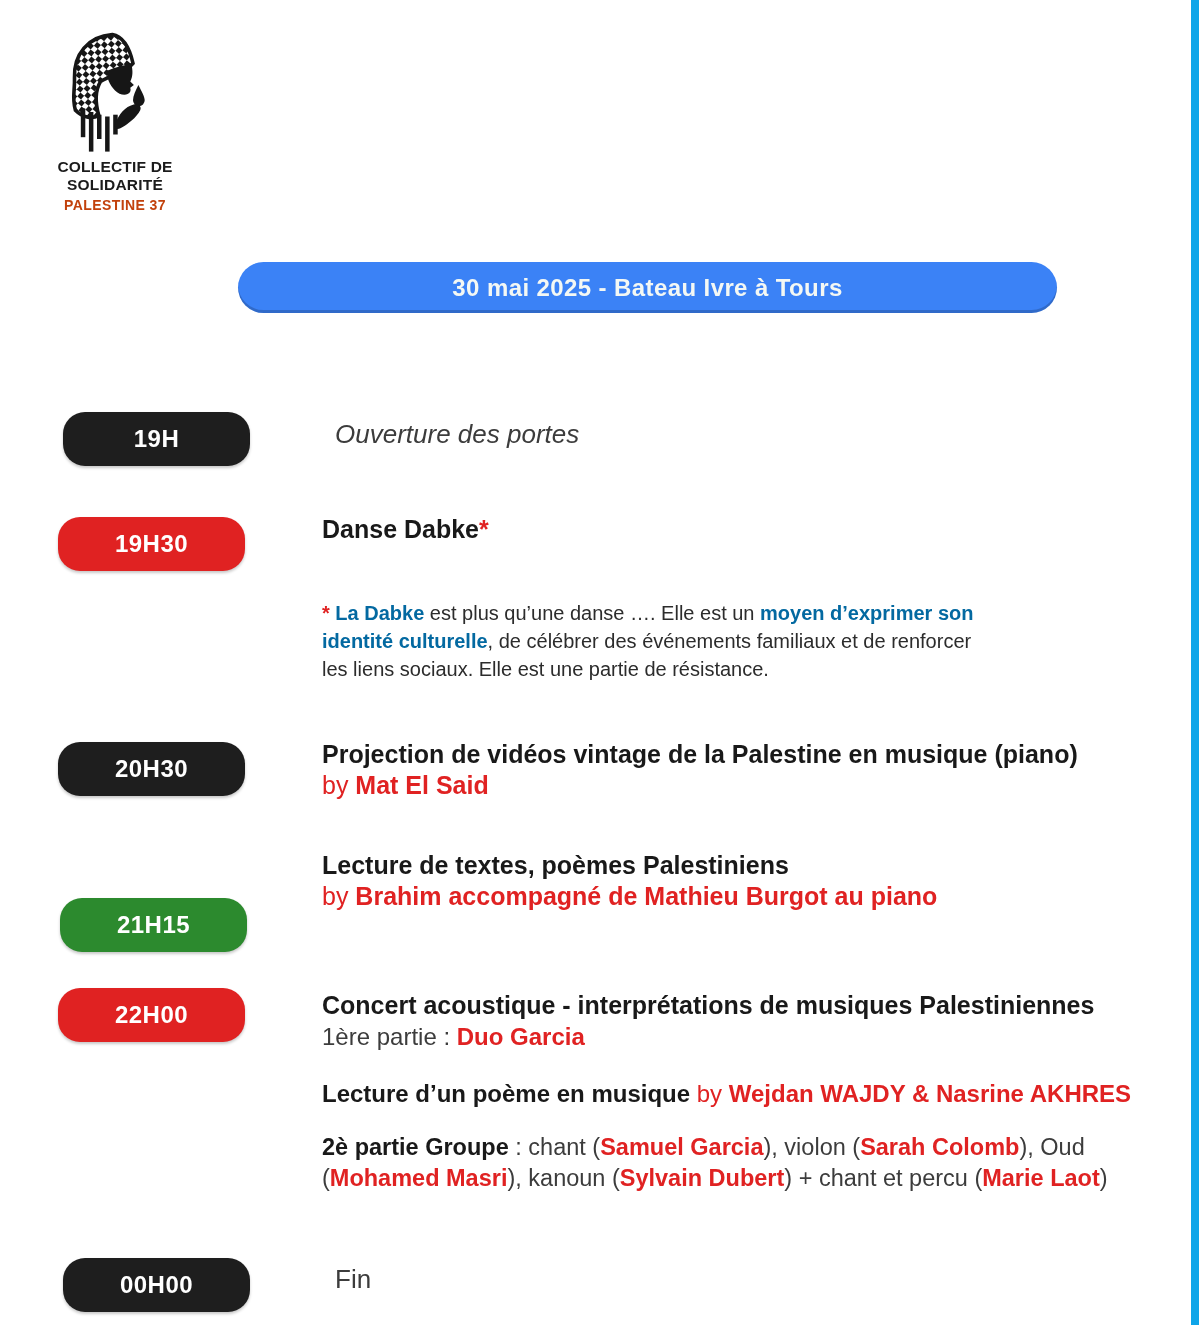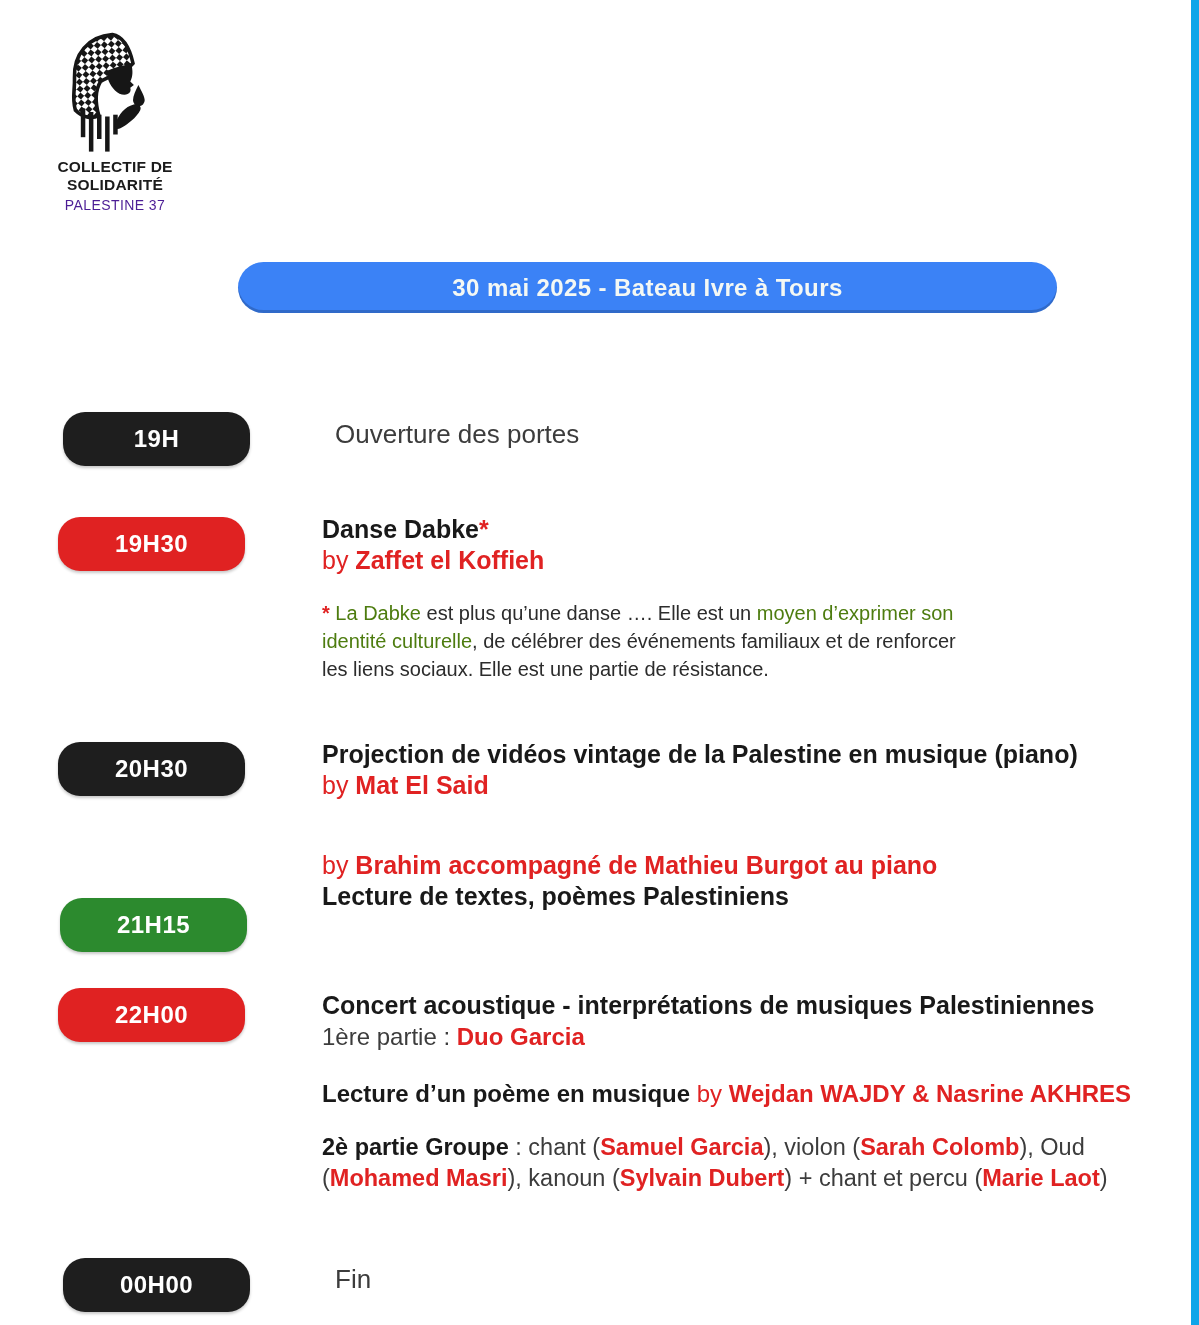--- a/index.html
+++ b/index.html
@@ -9,21 +9,21 @@
     background:#ffffff;
     font-family:"Liberation Sans", sans-serif;
     overflow:hidden;
     border-right:8px solid #0ea5e9;
     box-sizing:border-box;
   }
   
   .logo-block{position:absolute;left:15px;top:30px;width:200px;text-align:center;}
   .logo-art{display:block;margin:0 auto;}
   .org-line1{font-size:15.5px;font-weight:700;color:#1b1b1b;letter-spacing:.2px;margin-top:0px;}
-  .org-line2{font-size:14px;font-weight:400;color:#4c1d95;letter-spacing:.4px;margin-top:3px;}
+  .org-line2{font-size:14px;font-weight:700;color:#c2410c;letter-spacing:.4px;margin-top:3px;}
   .page-title{
     position:absolute;left:223px;top:156px;width:950px;
     font-family:"Liberation Serif", serif;
     font-size:33px;font-weight:400;color:#222222;white-space:nowrap;
   }
   
   .banner{
     position:absolute;left:238px;top:262px;width:819px;height:51px;
     border-radius:26px;
     display:flex;align-items:center;justify-content:center;
@@ -48,21 +48,21 @@
   .line.group{font-size:23.5px;line-height:31px;}
   .line.plain{font-size:26px;line-height:42px;}
   .note-lines{position:absolute;}
   .note-line{white-space:nowrap;font-size:20px;line-height:28px;color:#2c2c2c;}
   
   .k{color:#191919;font-weight:700;}
   .r{color:#e02222;font-weight:700;}
   .br{color:#e02222;font-weight:400;}
   .g{color:#3c3c3c;font-weight:400;}
   .p{color:#2c2c2c;font-weight:400;}
-  .pb{color:#4d7c0f;font-weight:400;}
+  .pb{color:#0369a1;font-weight:700;}
   .pr{color:#e02222;font-weight:700;}
 </style>
 </head>
 <body>
 
 <div id="page">
 
   <div class="logo-block">
     <svg class="logo-art" viewBox="0 0 120 140" width="108" height="128" aria-hidden="true">
       <defs>
@@ -90,44 +90,43 @@
     </svg>
     <div class="org-line1">COLLECTIF DE SOLIDARITÉ</div>
     <div class="org-line2">PALESTINE 37</div>
   </div>
 
 
   <div class="banner" data-pill="banner-green">30 mai 2025 - Bateau Ivre à Tours</div>
 
   <div class="pill" style="left:63px;top:412px;" data-pill="black">19H</div>
   <div class="event-lines" style="left:335px;top:418px;">
-    <div class="line plain" style="line-height:32px;"><span class="g">Ouverture des portes</span></div>
+    <div class="line plain" style="line-height:32px;font-style:italic;"><span class="g">Ouverture des portes</span></div>
   </div>
 
   <div class="pill" style="left:58px;top:517px;" data-pill="red">19H30</div>
   <div class="event-lines" style="left:322px;top:514px;">
     <div class="line"><span class="k">Danse Dabke</span><span class="r">*</span></div>
-    <div class="line"><span class="br">by </span><span class="r">Zaffet el Koffieh</span></div>
   </div>
   <div class="note-lines" style="left:322px;top:599px;">
     <div class="note-line"><span class="pr">* </span><span class="pb">La Dabke</span><span class="p"> est plus qu’une danse …. Elle est un </span><span class="pb">moyen d’exprimer son</span></div>
     <div class="note-line"><span class="pb">identité culturelle</span><span class="p">, de célébrer des événements familiaux et de renforcer</span></div>
     <div class="note-line"><span class="p">les liens sociaux. Elle est une partie de résistance.</span></div>
   </div>
 
   <div class="pill" style="left:58px;top:742px;" data-pill="black">20H30</div>
   <div class="event-lines" style="left:322px;top:739px;">
     <div class="line"><span class="k">Projection de vidéos vintage de la Palestine en musique (piano)</span></div>
     <div class="line"><span class="br">by </span><span class="r">Mat El Said</span></div>
   </div>
 
   <div class="pill" style="left:60px;top:853px;" data-pill="green">21H15</div>
   <div class="event-lines" style="left:322px;top:850px;">
+    <div class="line"><span class="k">Lecture de textes, poèmes Palestiniens</span></div>
     <div class="line"><span class="br">by </span><span class="r">Brahim accompagné de Mathieu Burgot au piano</span></div>
-    <div class="line"><span class="k">Lecture de textes, poèmes Palestiniens</span></div>
   </div>
 
   <div class="pill" style="left:58px;top:988px;" data-pill="red">22H00</div>
   <div class="event-lines" style="left:322px;top:990px;">
     <div class="line"><span class="k">Concert acoustique - interprétations de musiques Palestiniennes</span></div>
     <div class="line small"><span class="g">1ère partie : </span><span class="r">Duo Garcia</span></div>
   </div>
   <div class="event-lines" style="left:322px;top:1078px;">
     <div class="line small"><span class="k">Lecture d’un poème en musique </span><span class="br">by </span><span class="r">Wejdan WAJDY &amp; Nasrine AKHRES</span></div>
   </div>

